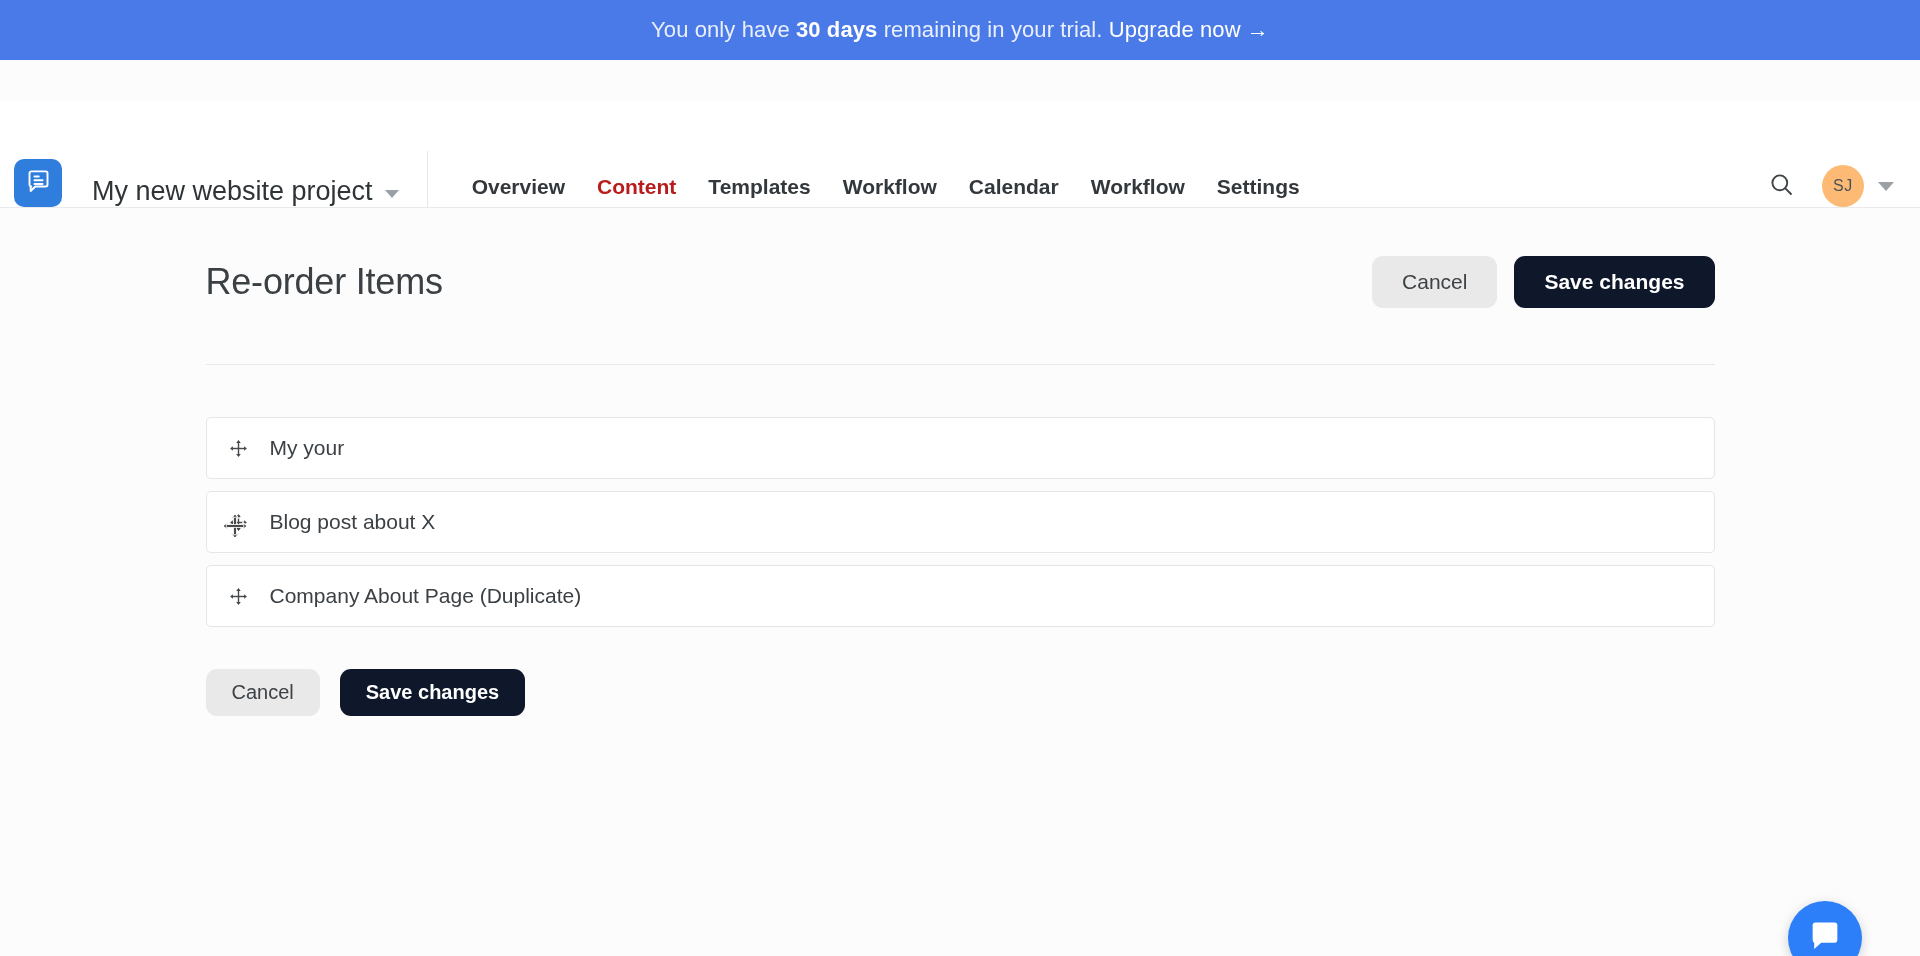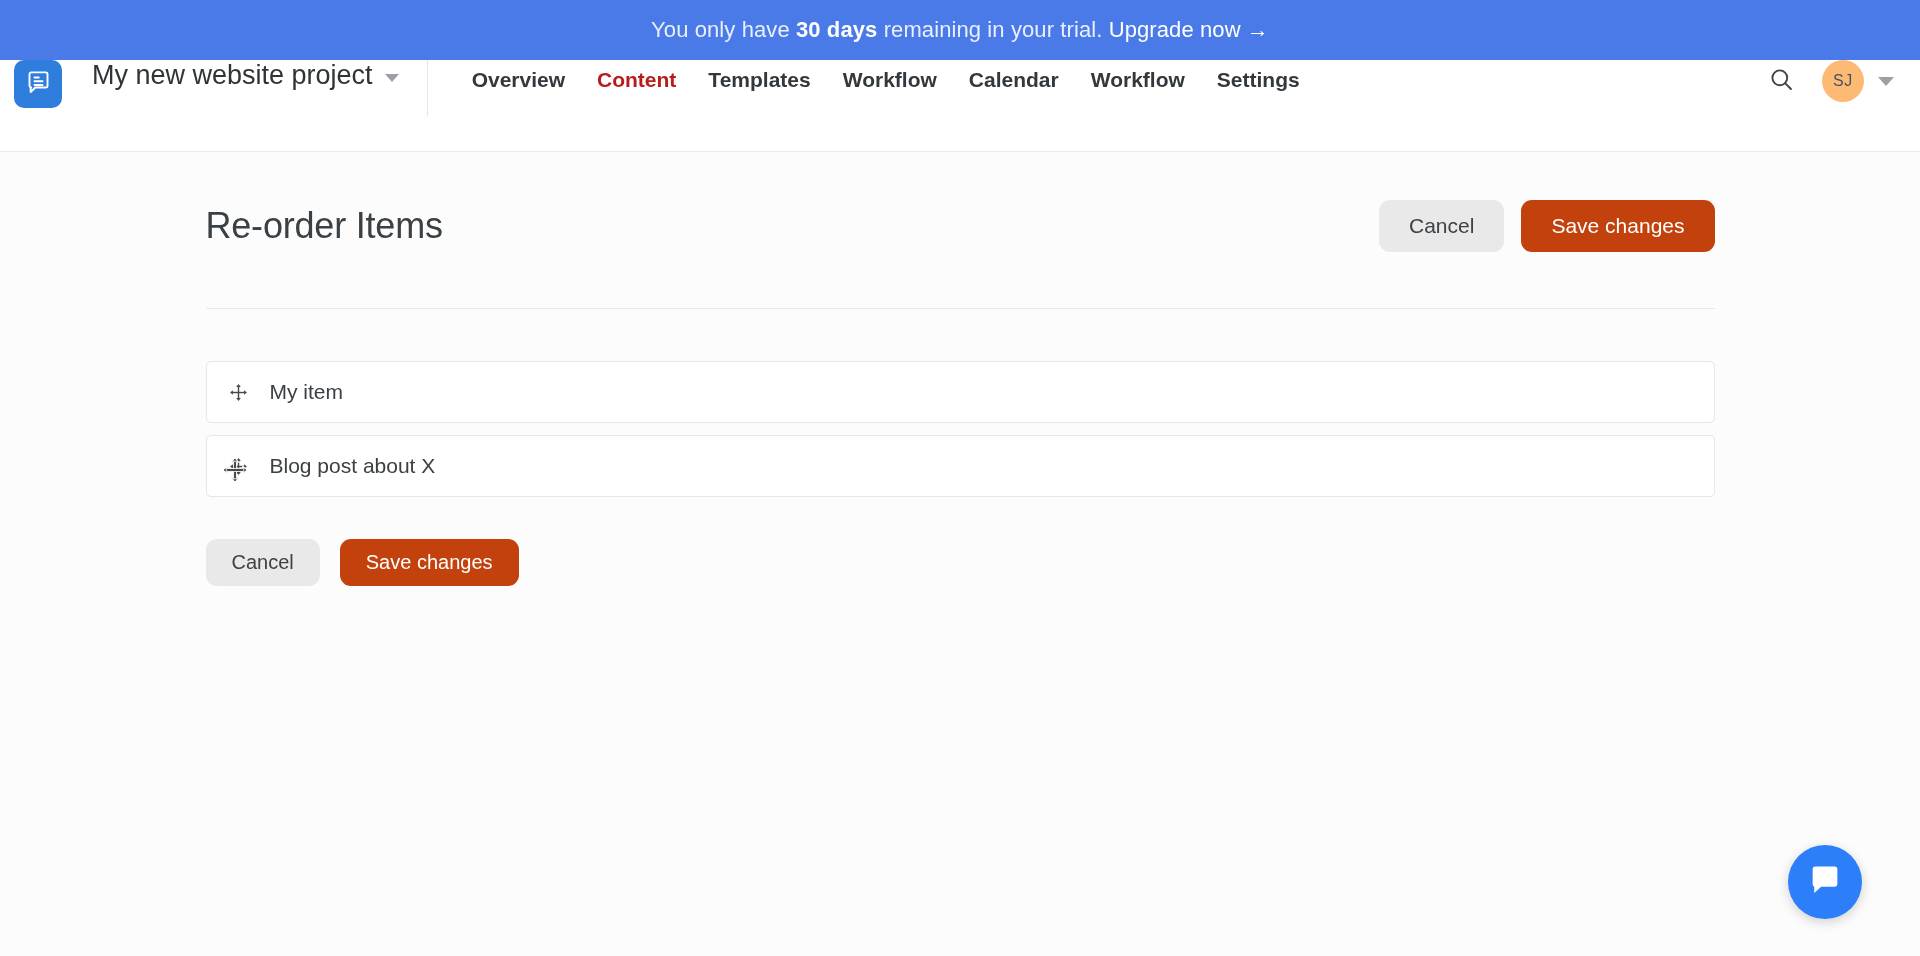--- a/index.html
+++ b/index.html
@@ -35,27 +35,28 @@
   }
   .trial-banner .b-link {
     color: #ffffff;
     text-decoration: none;
     cursor: pointer;
   }
   .trial-banner .b-text { white-space: pre; }
 
   
   .header {
-    height: 92px;
+    height: 107px;
     background: #ffffff;
     border-bottom: 1px solid #e8eaec;
     display: flex;
-    align-items: flex-start;
+    align-items: flex-end;
     padding: 0 26px 0 14px;
     position: relative;
+    margin-top: 41px;
   }
 
   .logo-mark {
     width: 48px;
     height: 48px;
     border-radius: 10px;
     background: #2f7ddc;
     display: flex;
     align-items: center;
     justify-content: center;
@@ -176,22 +177,23 @@
     border-radius: 11px;
     font-family: inherit;
     cursor: pointer;
     white-space: nowrap;
   }
   .btn-secondary {
     background: #e9e9e9;
     color: #3d4246;
   }
   .btn-primary {
-    background: #c2410c;
+    background: #0f172a;
     color: #ffffff;
+    font-weight: bold;
   }
   .btn-lg {
     font-size: 21px;
     padding: 14px 30px;
   }
   .btn-md {
     font-size: 20px;
     padding: 12px 26px;
   }
 
@@ -341,21 +343,21 @@
     <div class="sort-list">
 
       <div class="sort-row">
         <span class="drag-handle">
           <svg width="21" height="21" viewBox="0 0 24 24" fill="none" aria-hidden="true">
             <path d="M12 2.4 14.6 5.6H9.4L12 2.4Zm0 19.2L9.4 18.4h5.2L12 21.6ZM2.4 12l3.2-2.6v5.2L2.4 12Zm19.2 0-3.2 2.6V9.4L21.6 12Z" fill="#44484b"></path>
             <rect x="11.2" y="4.8" width="1.6" height="14.4" fill="#44484b"></rect>
             <rect x="4.8" y="11.2" width="14.4" height="1.6" fill="#44484b"></rect>
           </svg>
         </span>
-        <span class="sort-label">My item</span>
+        <span class="sort-label">My your</span>
       </div>
 
       <div class="sort-row">
         <span class="drag-handle">
           <svg width="21" height="21" viewBox="0 0 24 24" fill="none" aria-hidden="true">
             <path d="M12 2.4 14.6 5.6H9.4L12 2.4Zm0 19.2L9.4 18.4h5.2L12 21.6ZM2.4 12l3.2-2.6v5.2L2.4 12Zm19.2 0-3.2 2.6V9.4L21.6 12Z" fill="#44484b"></path>
             <rect x="11.2" y="4.8" width="1.6" height="14.4" fill="#44484b"></rect>
             <rect x="4.8" y="11.2" width="14.4" height="1.6" fill="#44484b"></rect>
           </svg>
         </span>
@@ -363,20 +365,30 @@
         <span class="cursor-move-glyph">
           <svg width="28" height="28" viewBox="0 0 24 24" aria-hidden="true">
             <path d="M12 1.6 15.2 5.4H8.8L12 1.6Zm0 20.8L8.8 18.6h6.4L12 22.4ZM1.6 12l3.8-3.2v6.4L1.6 12Zm20.8 0-3.8 3.2V8.8L22.4 12Z" fill="#111" stroke="#fff" stroke-width="0.9" stroke-linejoin="round"></path>
             <rect x="10.9" y="4.4" width="2.2" height="15.2" fill="#111" stroke="#fff" stroke-width="0.9"></rect>
             <rect x="4.4" y="10.9" width="15.2" height="2.2" fill="#111" stroke="#fff" stroke-width="0.9"></rect>
           </svg>
         </span>
       </div>
 
 
+      <div class="sort-row">
+        <span class="drag-handle">
+          <svg width="21" height="21" viewBox="0 0 24 24" fill="none" aria-hidden="true">
+            <path d="M12 2.4 14.6 5.6H9.4L12 2.4Zm0 19.2L9.4 18.4h5.2L12 21.6ZM2.4 12l3.2-2.6v5.2L2.4 12Zm19.2 0-3.2 2.6V9.4L21.6 12Z" fill="#44484b"></path>
+            <rect x="11.2" y="4.8" width="1.6" height="14.4" fill="#44484b"></rect>
+            <rect x="4.8" y="11.2" width="14.4" height="1.6" fill="#44484b"></rect>
+          </svg>
+        </span>
+        <span class="sort-label">Company About Page (Duplicate)</span>
+      </div>
 
     </div>
 
     <div class="bottom-actions">
       <button class="btn btn-secondary btn-md">Cancel</button>
       <button class="btn btn-primary btn-md">Save changes</button>
     </div>
 
   </div>
 

